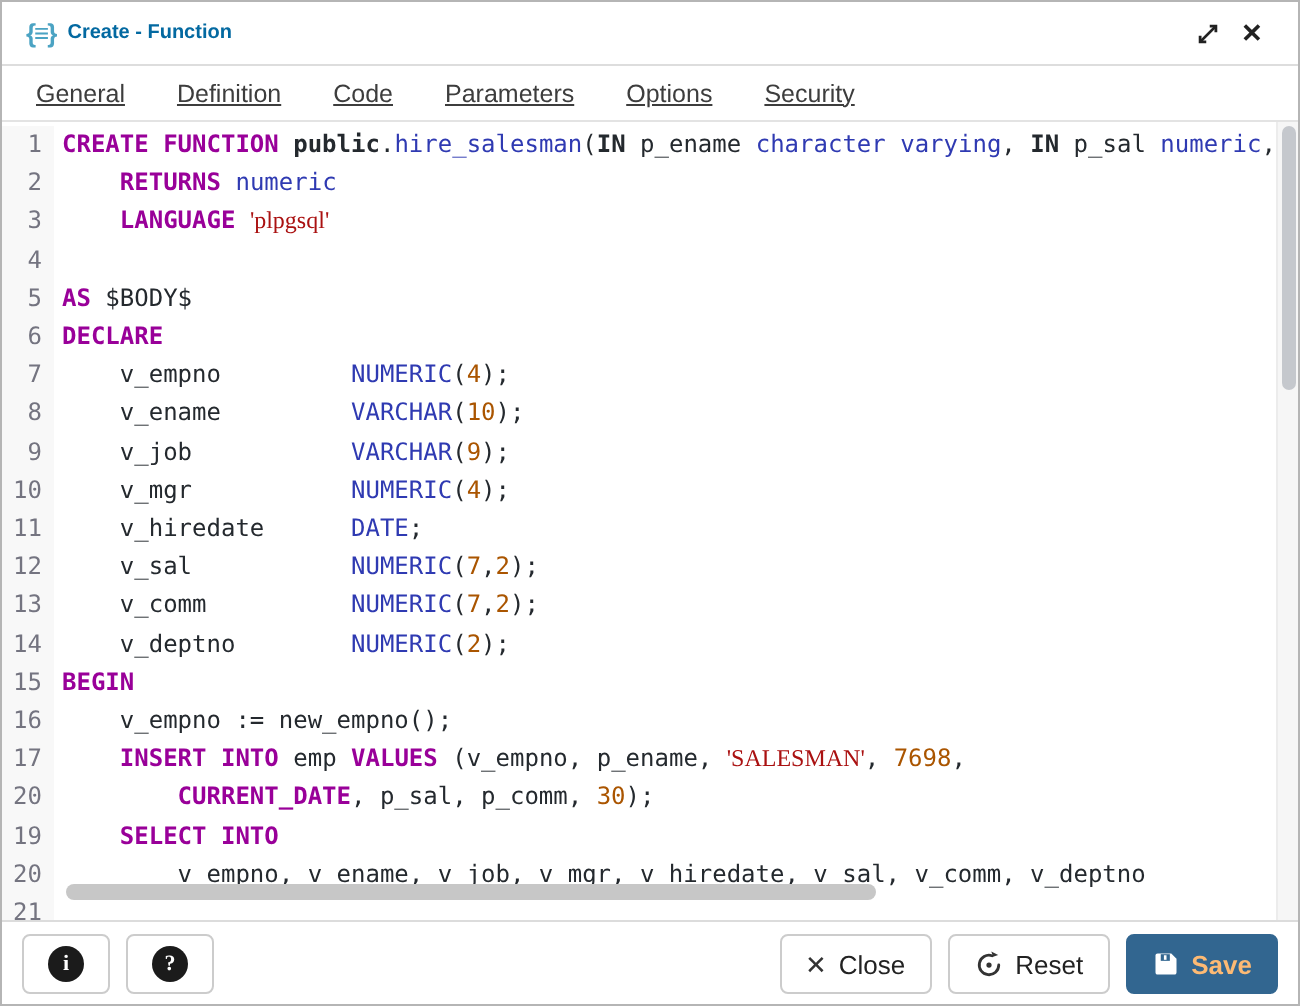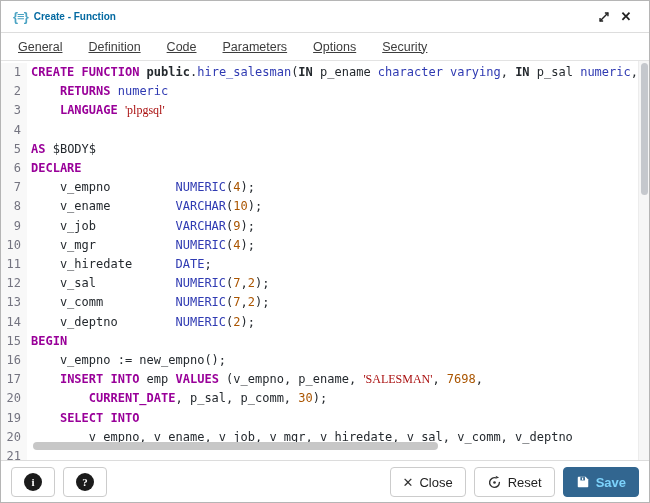--- a/index.html
+++ b/index.html
@@ -39,21 +39,21 @@
   .vscroll{position:absolute;top:0;right:0;width:11px;height:100%;background:#f6f6f6;border-left:1px solid #ececec;}
   .vthumb{position:absolute;top:2px;left:2px;width:7px;height:132px;border-radius:4px;background:#c5c8cd;cursor:pointer;}
   .hscroll{position:absolute;left:26px;right:12px;bottom:10px;height:8px;}
   .hthumb{position:absolute;left:6px;top:0;width:405px;height:8px;border-radius:4px;background:#c7c7c7;cursor:pointer;}
 
   
   .footer{flex:1;display:flex;align-items:center;gap:8px;padding:6px 10px;border-top:1px solid #dcdcdc;background:#fff;}
   .btn{display:inline-flex;align-items:center;justify-content:center;gap:6px;height:30px;padding:0 12px;border:1px solid #ccc;border-radius:4px;background:#fff;font-size:13px;color:#222;cursor:pointer;font-family:"Liberation Sans",sans-serif;}
   .btn .circle{width:18px;height:18px;border-radius:50%;background:#1b1b1b;color:#fff;display:flex;align-items:center;justify-content:center;font-size:11px;font-weight:bold;font-family:"Liberation Serif",serif;}
   .btn-x{font-size:13px;color:#333;}
-  .btn-save{background:var(--save-bg);border-color:var(--save-bg);color:#7dd3fc;font-weight:bold;}
+  .btn-save{background:var(--save-bg);border-color:var(--save-bg);color:#fdba74;font-weight:bold;}
   .push{margin-left:auto;}
   .btn svg{display:block;}
 </style>
 </head>
 <body>
 
 <div class="dialog">
 
   <div class="titlebar">
     <span class="fn-icon">{≡}</span>

